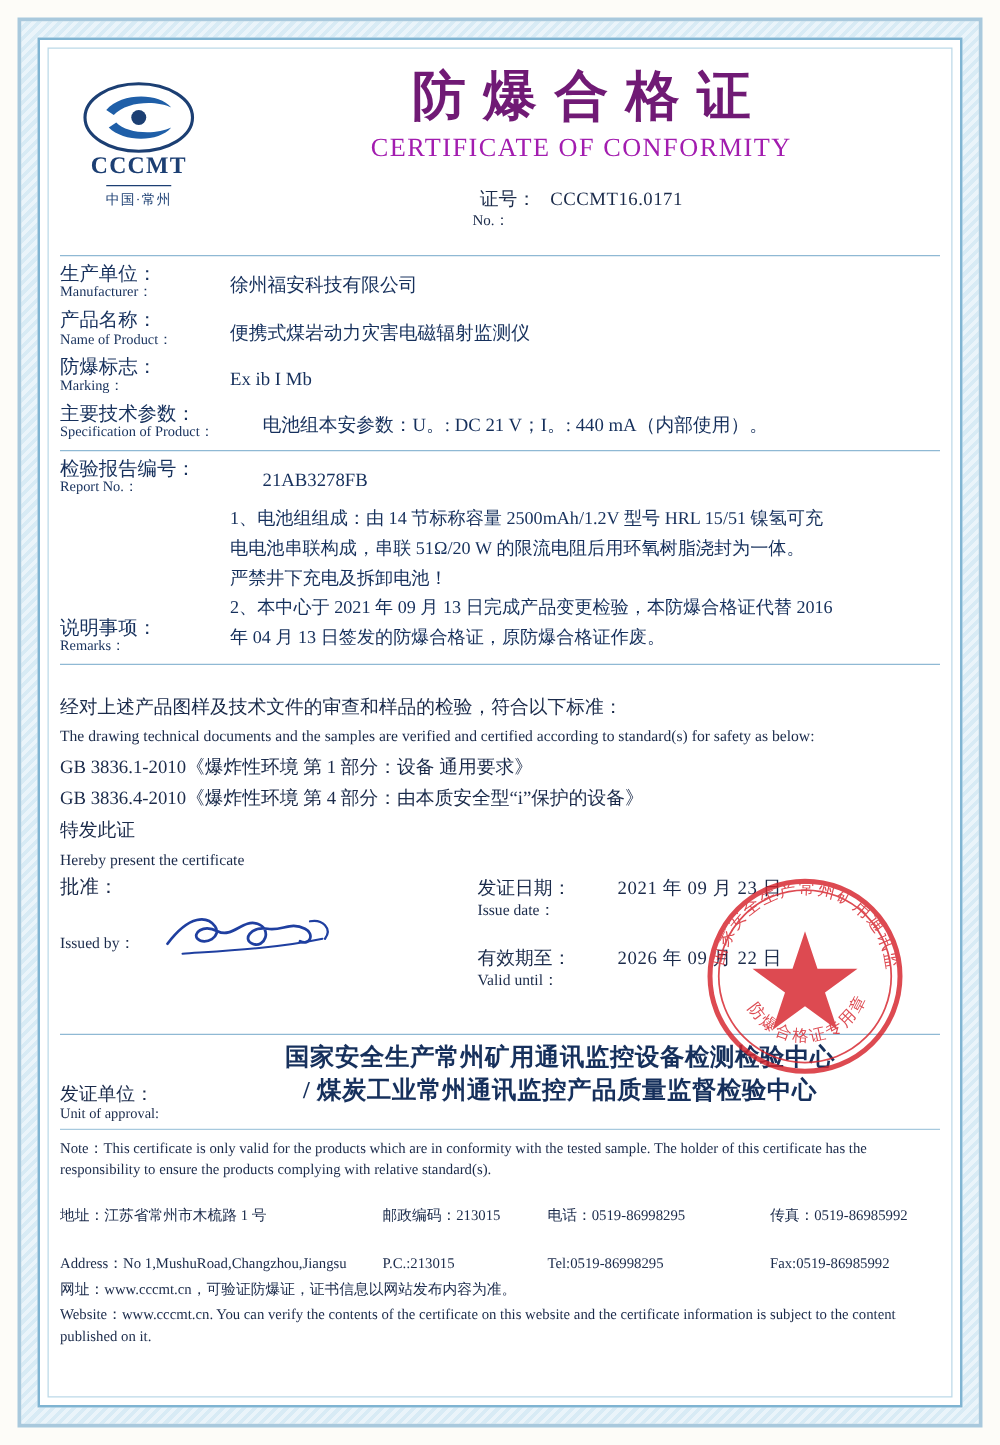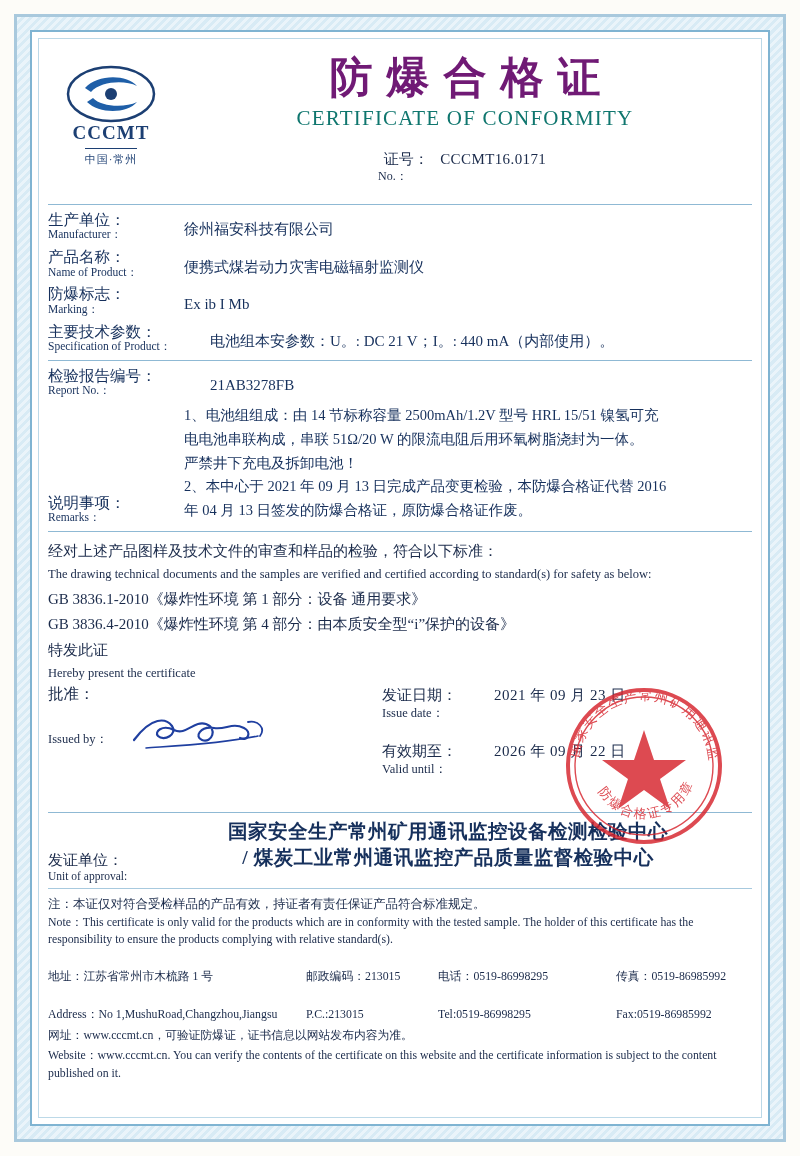--- a/index.html
+++ b/index.html
@@ -91,21 +91,21 @@
     font-size: 43px;
     letter-spacing: 14px;
     color: #701a75;
     line-height: 1.12;
     text-indent: 14px;
   }
   .title-en {
     font-family: "Liberation Serif", serif;
     font-size: 21px;
     letter-spacing: 1.2px;
-    color: #0f766e;
+    color: #a21caf;
     margin-top: 4px;
   }
   .cert-no {
     position: absolute;
     left: 130px;
     right: 0;
     top: 104px;
     text-align: center;
     font-size: 14px;
   }
@@ -167,21 +167,21 @@
   .row.spec .val { padding-top: 2px; }
 
   
   .remarks .val p {
     margin: 0 0 2px 0;
     line-height: 1.5;
   }
 
   
   .standards {
-    margin-top: 8px;
+    margin-top: 23px;
     font-size: 15px;
     line-height: 1.5;
   }
   .standards .en {
     font-size: 12.5px;
     margin: 3px 0 4px 0;
   }
   .standards .std { margin: 2px 0; }
   .standards .hereby-cn { margin-top: 4px; }
   .standards .hereby-en { font-size: 12.5px; margin-top: 2px; }
@@ -449,21 +449,20 @@
         <div class="cn2">/ 煤炭工业常州通讯监控产品质量监督检验中心</div>
       </div>
     </div>
     <div class="org-en-wrap">
       <div class="lab3">Unit of approval:</div>
     </div>
 
     <hr class="hr thin">
 
     <div class="notes">
-      <div class="note-cn">注：本证仅对符合受检样品的产品有效，持证者有责任保证产品符合标准规定。</div>
       <div class="note-en">Note：This certificate is only valid for the products which are in conformity with the tested sample. The holder of this certificate has the responsibility to ensure the products complying with relative standard(s).</div>
 
       <div class="contact">
         <div class="line">
           <div class="c1"><span>地址：</span><span>江苏省常州市木梳路 1 号</span></div>
           <div class="c2"><span>邮政编码：</span><span>213015</span></div>
           <div class="c3"><span>电话：</span><span>0519-86998295</span></div>
           <div class="c4"><span>传真：</span><span>0519-86985992</span></div>
         </div>
         <div class="line">

